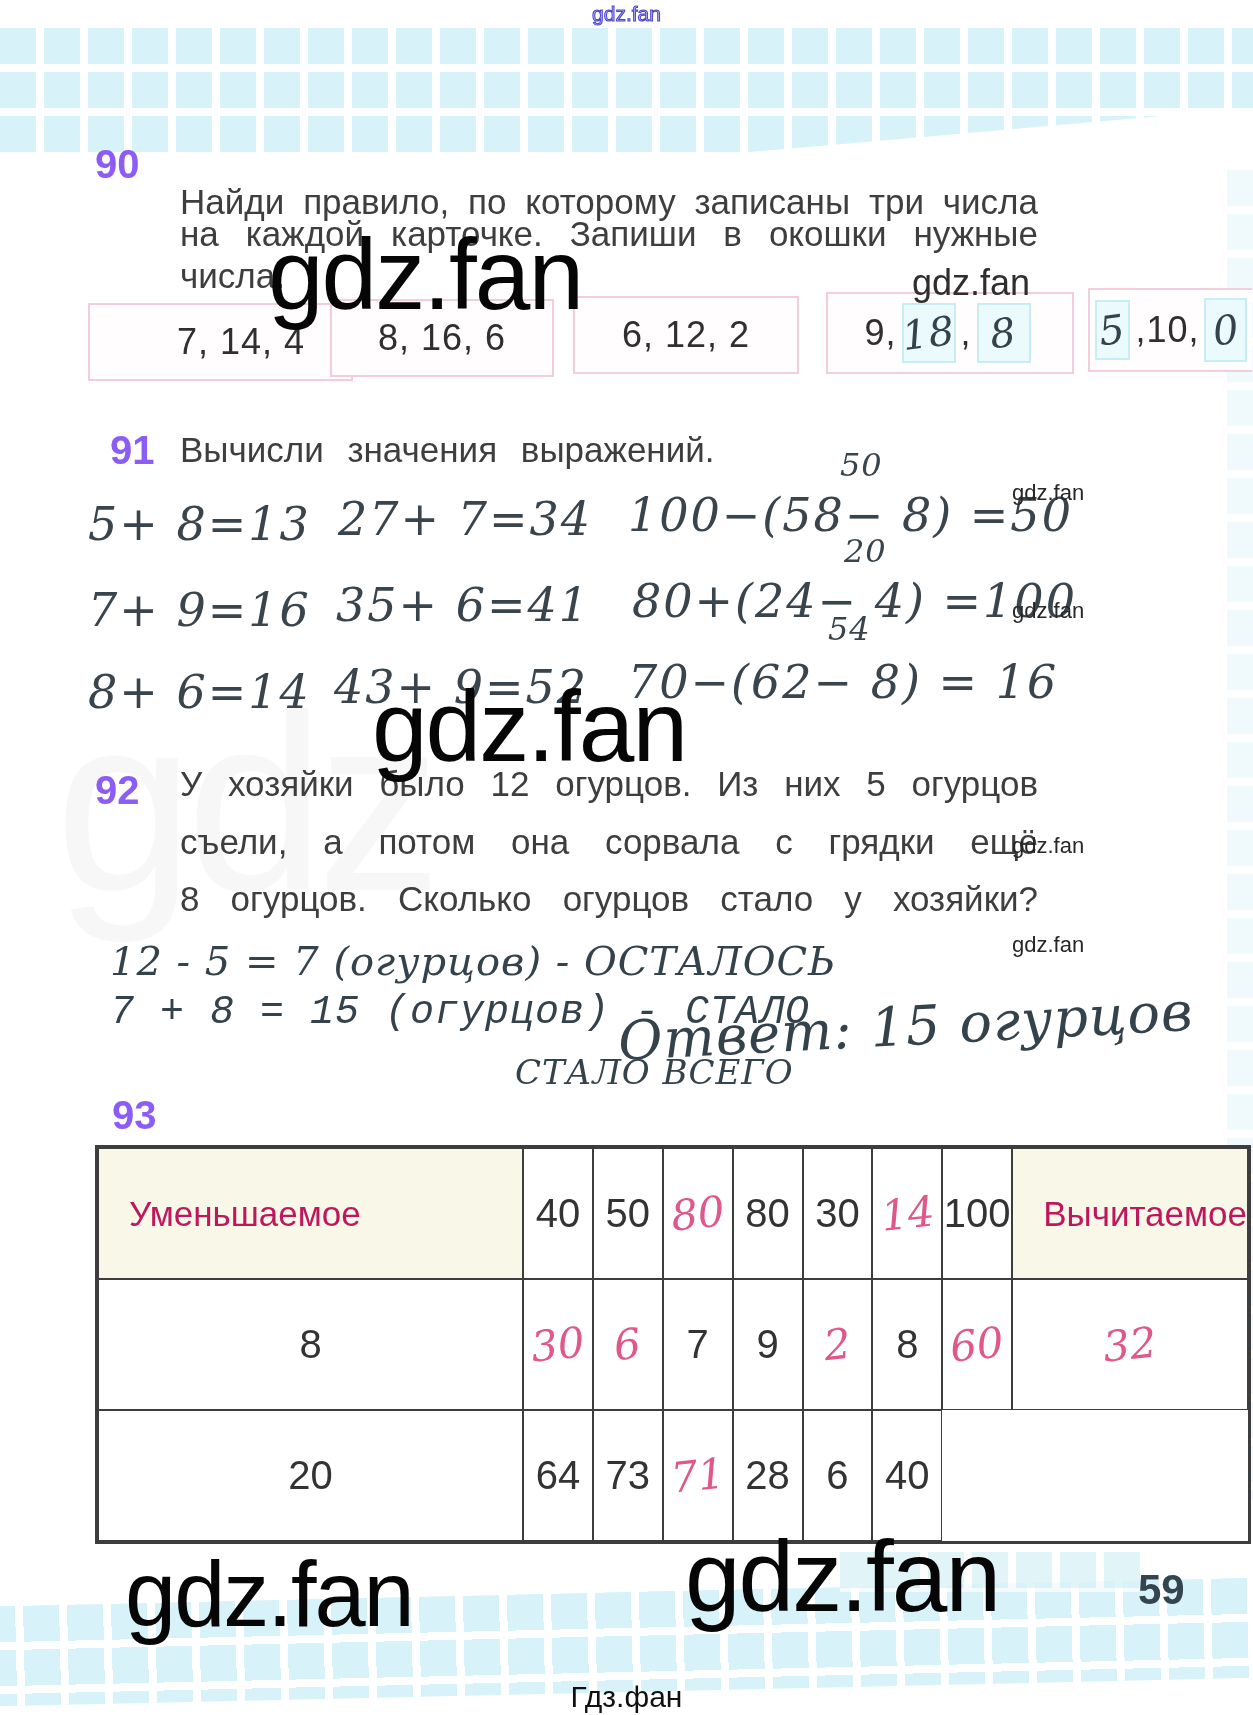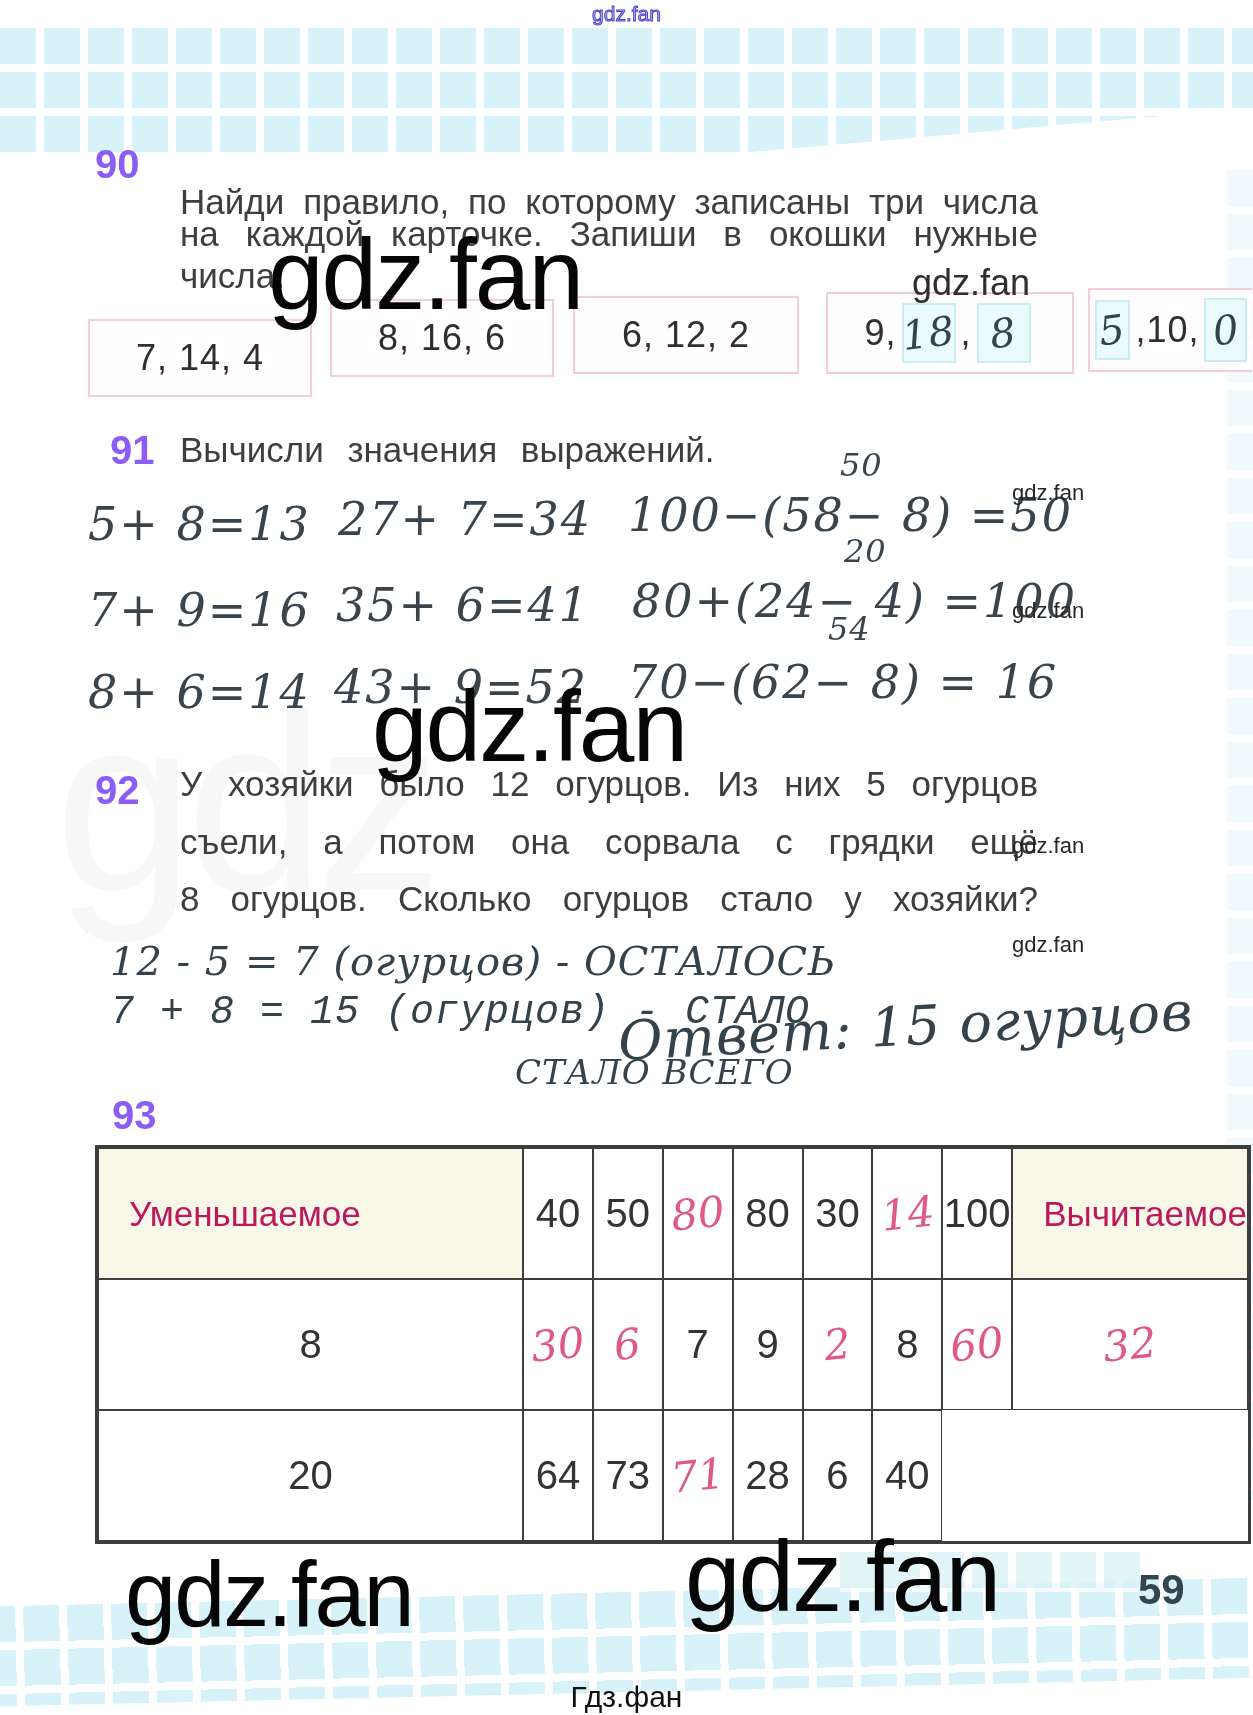--- a/index.html
+++ b/index.html
@@ -94,21 +94,21 @@
 <div class="wm wm-side" style="top:833px;">gdz.fan</div>
 <div class="wm wm-side" style="top:932px;">gdz.fan</div>
 <div class="wm wm-big wm-big3">gdz.fan</div>
 <div class="wm wm-big wm-big4">gdz.fan</div>
 
 <div class="tasknum" style="left:95px;top:142px;">90</div>
 <div class="pline just" style="top:140px;margin-top:40px;">Найди правило, по которому записаны три числа</div>
 <div class="pline just" style="top:212px;">на каждой карточке. Запиши в окошки нужные</div>
 <div class="pline" style="top:254px;">числа.</div>
 
-<div class="card" style="left:88px;top:319px;width:220px;height:74px;">
+<div class="card" style="left:88px;top:303px;width:220px;height:74px;padding-left:41px;">
   <span>7, 14, 4</span>
 </div>
 <div class="card" style="left:330px;top:299px;width:220px;height:74px;">
   <span>8, 16, 6</span>
 </div>
 <div class="card" style="left:573px;top:296px;width:222px;height:74px;">
   <span>6, 12, 2</span>
 </div>
 <div class="card" style="left:826px;top:292px;width:244px;height:78px;">
   <span>9,</span>

